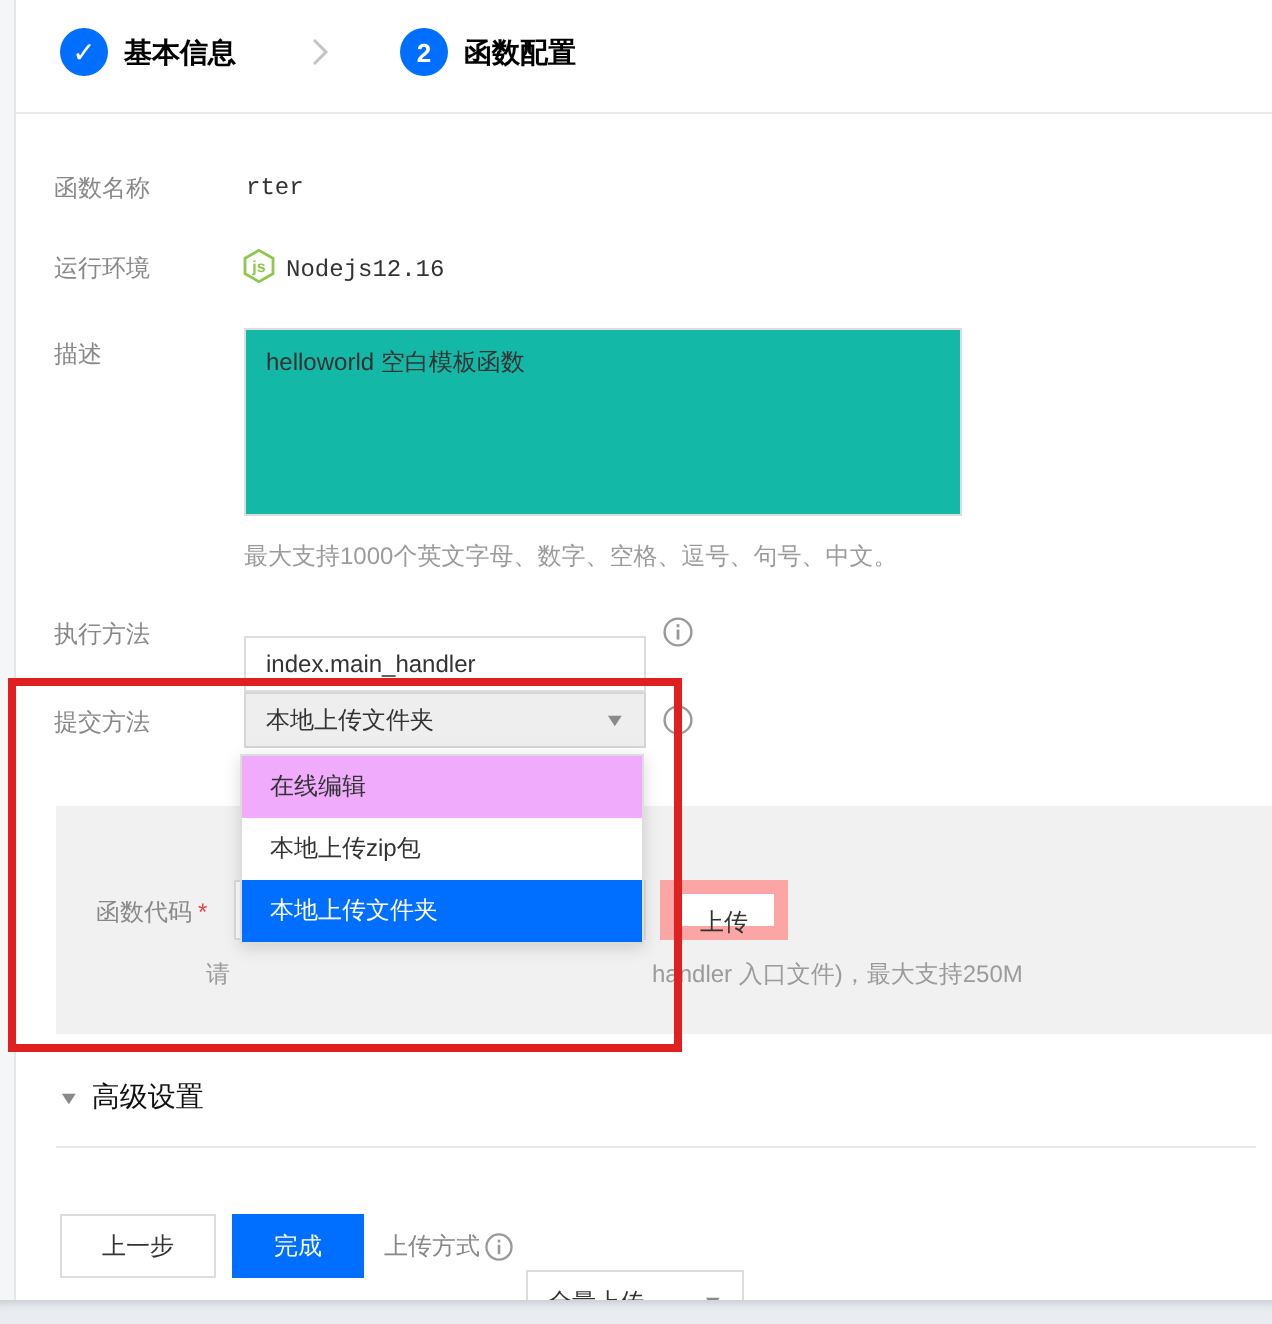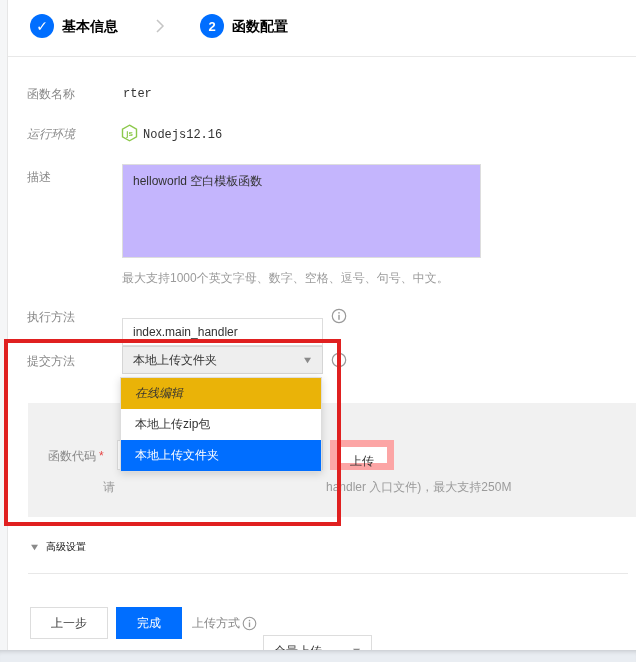--- a/index.html
+++ b/index.html
@@ -17,21 +17,21 @@
   
   .step-circle { width:24px; height:24px; border-radius:50%; background:#006eff; color:#fff;
     display:flex; align-items:center; justify-content:center; font-size:13px; font-weight:bold; }
   .step-label { font-size:14px; font-weight:bold; color:#000; line-height:24px; }
   .header-divider { left:8px; top:56px; width:628px; height:1px; background:#e8e8e8; }
 
   
   .form-label { color:#888; font-size:12px; line-height:14px; }
   .value-text { color:#333; font-size:12px;font-family:Liberation Mono, monospace; }
   .textarea {
-    left:122px; top:164px; width:359px; height:94px; border:1px solid #ddd; background:#c4b5fd;
+    left:122px; top:164px; width:359px; height:94px; border:1px solid #ddd; background:#14b8a6;
     font-family:inherit; font-size:12px; color:#333; padding:8px 10px; resize:none; outline:none; line-height:17px;
   }
   .hint { color:#9b9b9b; font-size:12px; }
   .text-input {
     border:1px solid #ddd; background:#fff; font-family:inherit; font-size:12px; color:#333;
     padding:0 10px; outline:none;
   }
   .select-box {
     border:1px solid #d5d5d5; background:#eee; display:flex; align-items:center;
     padding:0 10px; cursor:pointer; position:relative;
@@ -39,21 +39,21 @@
   .select-box.white { background:#fff; border-color:#ddd; }
   .caret { color:#8a8a8a; font-size:9px; position:absolute; right:10px; top:50%; transform:translateY(-50%) scaleX(1.3); }
   .info-icon { display:inline-block; vertical-align:middle; cursor:pointer; }
 
   
   .menu {
     left:120px; top:377px; width:202px; background:#fff; border:1px solid #ddd;
     box-shadow:0 2px 8px rgba(0,0,0,.15); z-index:40;
   }
   .menu-item { height:31px; line-height:31px; padding-left:14px; color:#333; cursor:pointer; background:#fff; }
-  .menu-item.hovered { background:#eab308;font-style:italic; }
+  .menu-item.hovered { background:#f0abfc; }
   .menu-item.selected { background:#006eff; color:#fff; }
 
   
   .code-panel { left:28px; top:403px; width:608px; height:114px; background:#f1f1f1; z-index:1; }
   .required-star { color:#e54545; margin-left:3px; }
   .upload-btn {
     left:330px; top:440px; width:64px; height:30px; background:#fff; border:7px solid #fca5a5;
     font-size:12px; color:#333; text-align:center; line-height:28px; cursor:pointer; z-index:10;
   }
   .code-input { left:117px; top:440px; width:206px; height:30px; z-index:5; }
@@ -61,21 +61,21 @@
 
   
   .annotation-box {
     left:4px; top:339px; width:337px; height:187px; border:4px solid #e02020;
     z-index:60; pointer-events:none;
   }
 
   
   .advanced { left:30px; top:540px; display:flex; align-items:center; cursor:pointer; }
   .tri-down { color:#8a8a8a; font-size:9px; transform:scaleX(1.3); margin-right:7px; }
-  .advanced-label { font-size:10px; color:#111; font-weight:500; }
+  .advanced-label { font-size:14px; color:#111; font-weight:500; }
   .section-divider { left:28px; top:573px; width:600px; height:1px; background:#e8e8e8; }
 
   
   .btn { height:32px; font-size:12px; text-align:center; cursor:pointer; display:flex; align-items:center; justify-content:center; }
   .btn-prev { left:30px; top:607px; width:78px; background:#fff; border:1px solid #ddd; color:#333; }
   .btn-finish { left:116px; top:607px; width:66px; background:#006eff; border:1px solid #006eff; color:#fff;font-family:Liberation Mono, monospace; }
   .upload-mode-label { left:192px; top:615px; color:#888; display:flex; align-items:center; gap:2px; }
   .mode-select { left:263px; top:607px; width:109px; height:32px; }
 
   svg { display:block; }
@@ -104,21 +104,21 @@
       <span>2</span>
     </div>
     <span class="step-label">函数配置</span>
   </div>
 </div>
 <div class="abs header-divider"></div>
 
 <span class="abs form-label" style="left:27px; top:87px;">函数名称</span>
 <span class="abs value-text" style="left:123px; top:87px;">rter</span>
 
-<span class="abs form-label" style="left:27px; top:127px;font-style:italic;">运行环境</span>
+<span class="abs form-label" style="left:27px; top:127px;">运行环境</span>
 <span class="abs" style="left:121px; top:124px;">
   <svg width="17" height="18" viewBox="0 0 17 18">
     <polygon points="8.5,1.2 15.5,5.1 15.5,12.9 8.5,16.8 1.5,12.9 1.5,5.1" fill="none" stroke="#8cc84b" stroke-width="1.4"></polygon>
     <text x="8.5" y="12" text-anchor="middle" font-size="8" font-weight="bold" fill="#8cc84b">js</text>
   </svg>
 </span>
 <span class="abs value-text" style="left:143px; top:128px;">Nodejs12.16</span>
 
 <span class="abs form-label" style="left:27px; top:170px;">描述</span>
 <textarea class="abs textarea" style="">helloworld 空白模板函数</textarea>

